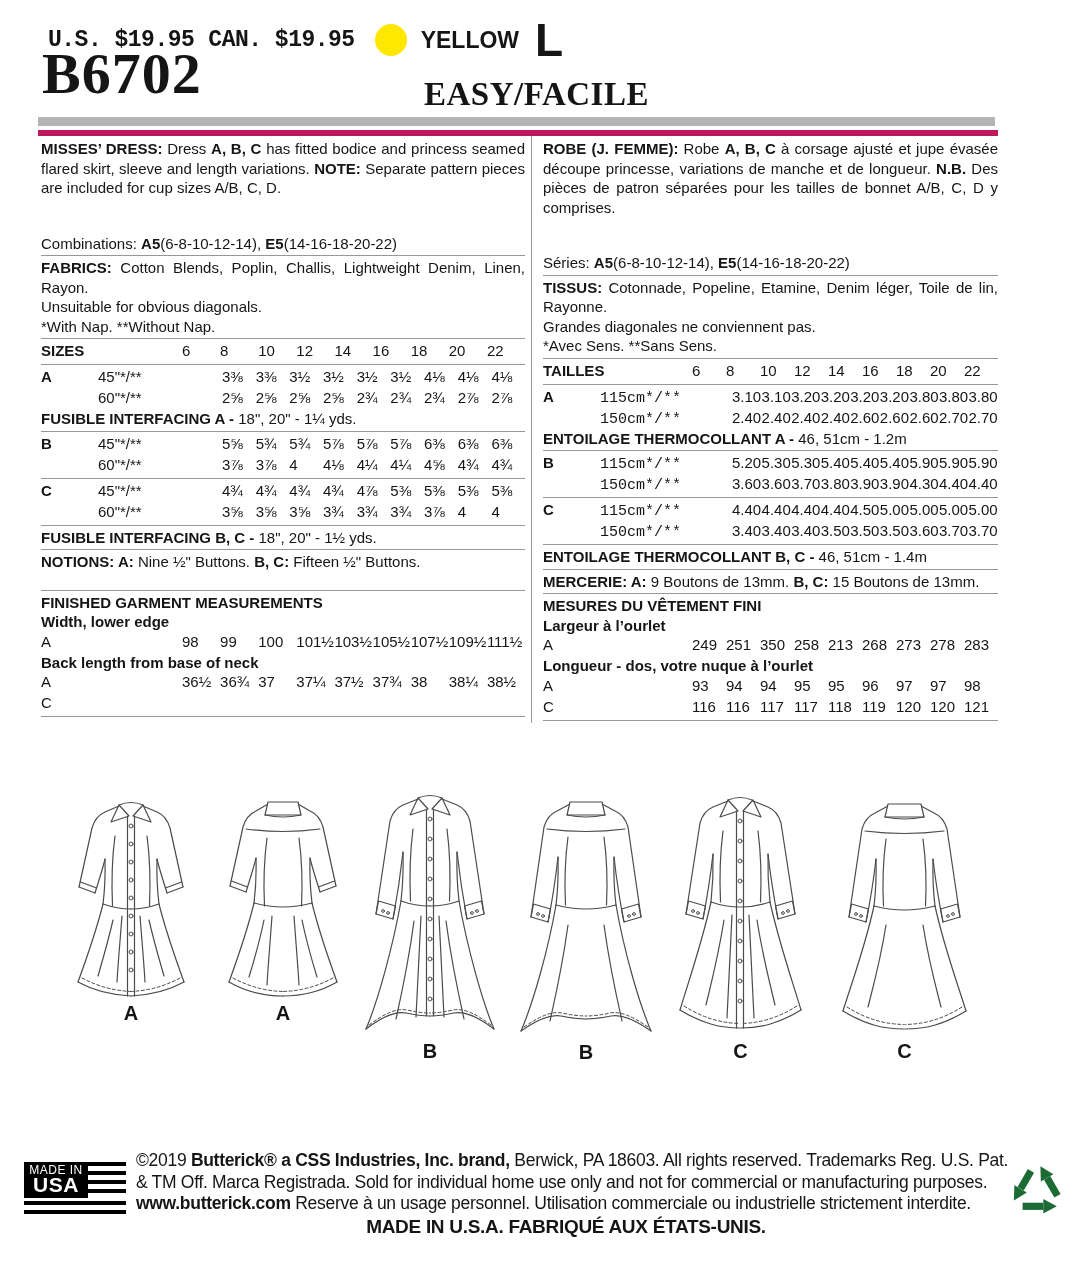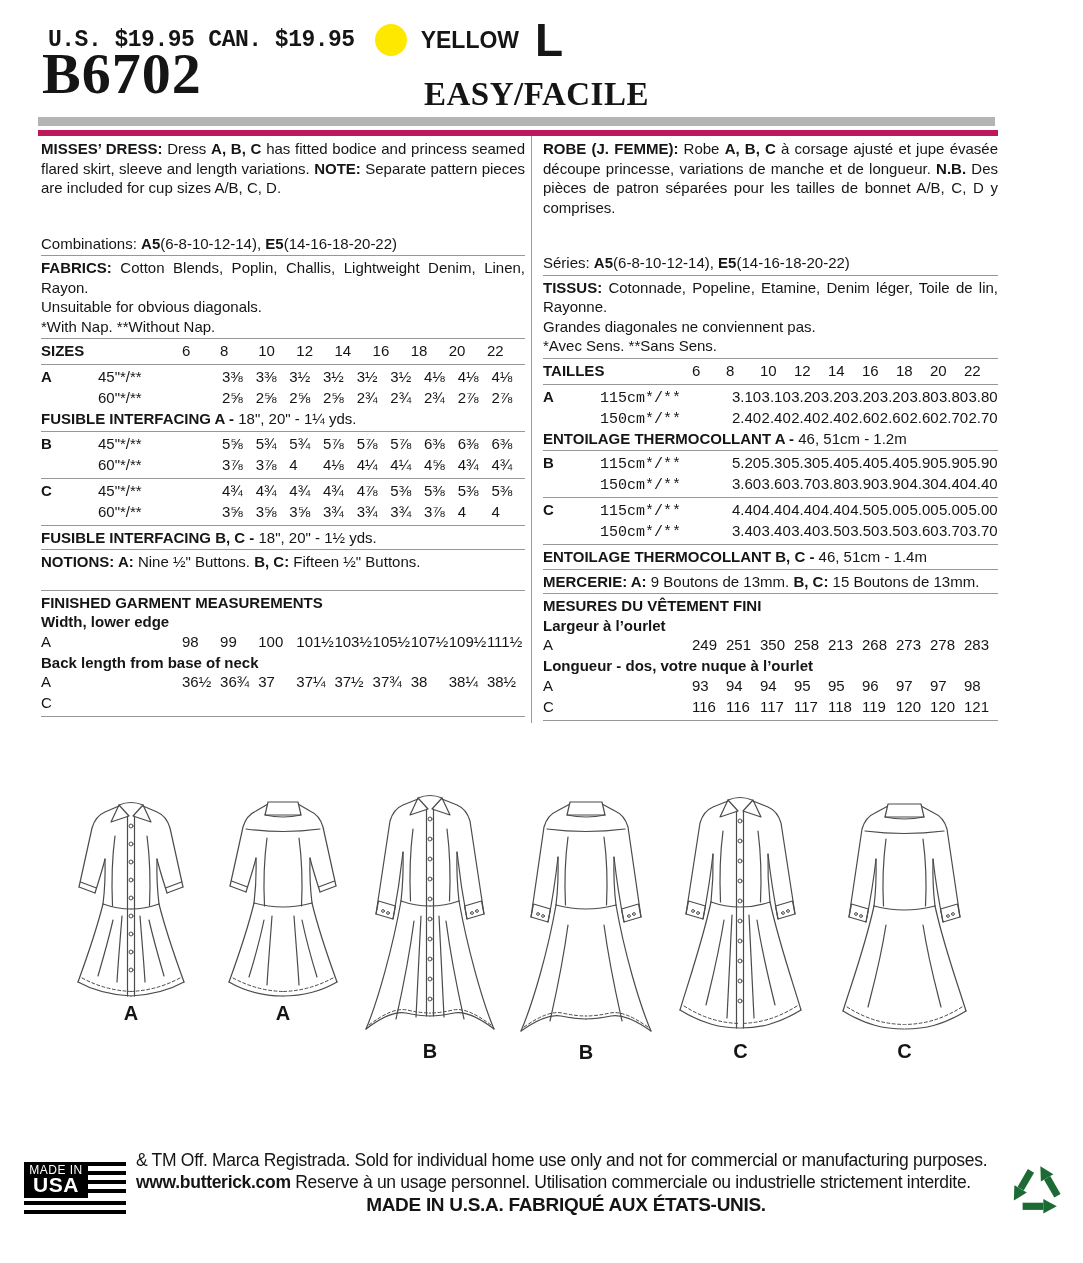--- a/index.html
+++ b/index.html
@@ -576,20 +576,21 @@
     <div class="usa-top">
       <div class="usa-box">
         <span class="usa-madein">MADE IN</span>
         <span class="usa-usa">USA</span>
       </div>
       <div class="usa-stripes"></div>
     </div>
     <div class="usa-stripes-b"></div>
   </div>
   <div class="footer-text">
+    <div class="fline"><span>©2019 </span><span class="b">Butterick® a CSS Industries, Inc. brand,</span><span> Berwick, PA 18603. All rights reserved. Trademarks Reg. U.S. Pat.</span></div>
     <div class="fline"><span>&amp; TM Off. Marca Registrada. Sold for individual home use only and not for commercial or manufacturing purposes.</span></div>
     <div class="fline"><span class="b">www.butterick.com</span><span>  Reserve à un usage personnel. Utilisation commerciale ou industrielle strictement interdite.</span></div>
     <div class="fline4"><span class="b">MADE IN U.S.A.  FABRIQUÉ AUX ÉTATS-UNIS.</span></div>
   </div>
   <svg class="recycle" width="54" height="54" viewBox="-30 -30 60 60">
     <g fill="#1c6b35">
       <g id="rArrow">
         <path d="M-16,13 H7 V21 H-16 Z"></path>
         <path d="M7,9 L22,17 L7,25 Z"></path>
       </g>

